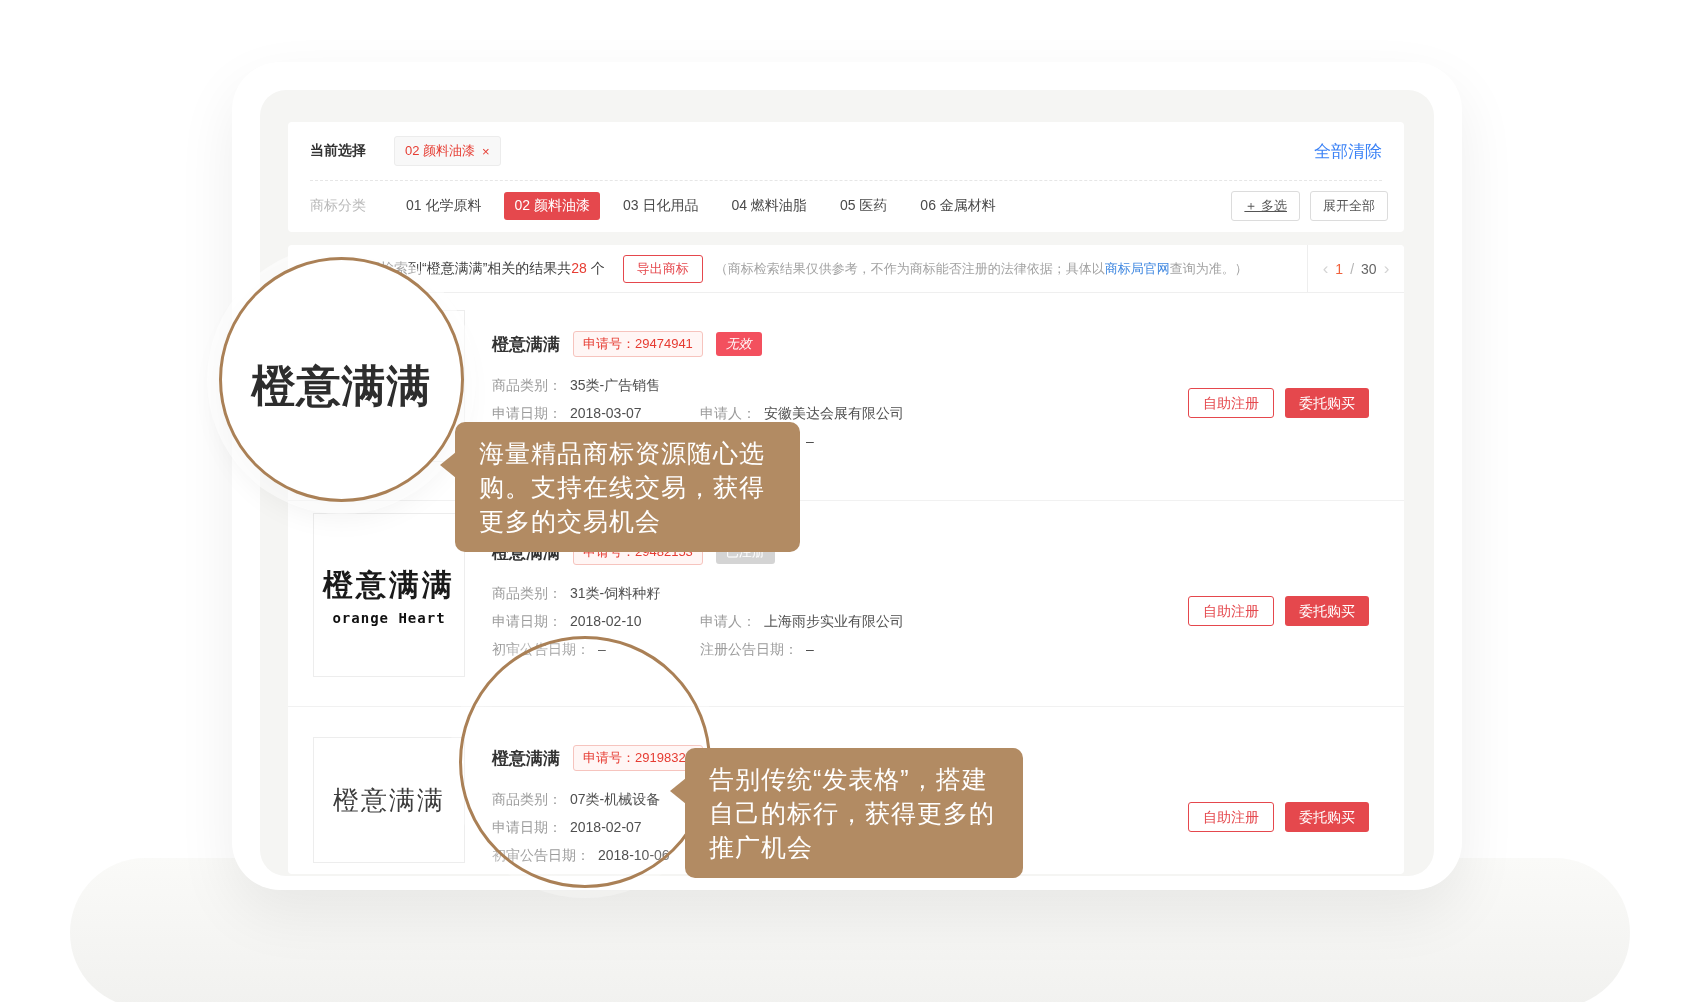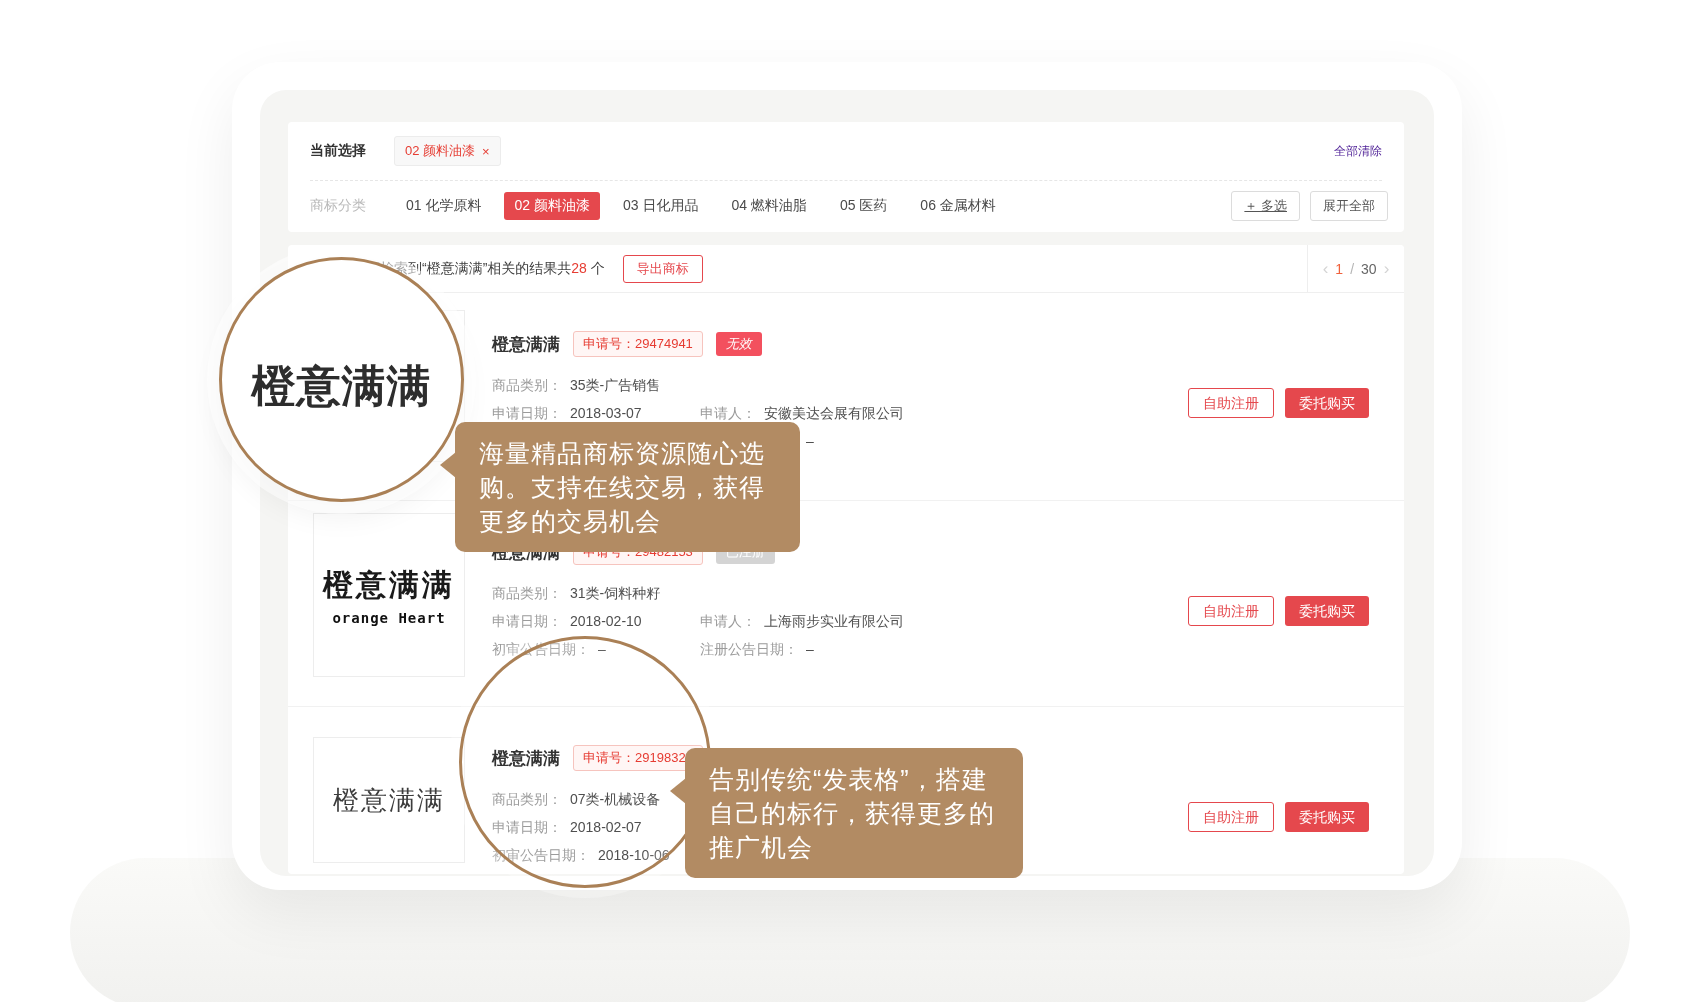--- a/index.html
+++ b/index.html
@@ -25,21 +25,21 @@
   }
   .panel{position:absolute;left:28px;width:1116px;background:#fff;border-radius:4px;}
   .panel-filter{top:32px;height:110px;}
   .panel-results{top:155px;height:629px;overflow:hidden;}
 
   
   .rowA{position:absolute;left:22px;right:22px;top:0;height:58px;display:flex;align-items:center;border-bottom:1px dashed #e6e6e6;}
   .lbl-strong{font-size:14px;font-weight:bold;color:#333;}
   .sel-tag{margin-left:28px;display:flex;align-items:center;gap:7px;background:#f8f8f8;border:1px solid #ececec;border-radius:3px;padding:5px 10px;color:#e63c32;font-size:13px;cursor:pointer;}
   .sel-tag .x{color:#e63c32;font-size:13px;}
-  .clear-all{margin-left:auto;color:#4c1d95;font-size:12px;cursor:pointer;}
+  .clear-all{margin-left:auto;color:#3b82f6;font-size:17px;cursor:pointer;}
   .rowB{position:absolute;left:22px;right:16px;top:58px;height:52px;display:flex;align-items:center;font-size:14px;}
   .lbl-dim{color:#b9b9b9;margin-right:30px;}
   .cat{color:#4a4a4a;padding:5px 10px;margin-right:13px;border-radius:3px;cursor:pointer;white-space:nowrap;}
   .cat.selected{background:#e5484d;color:#fff;}
   .mini-btn{border:1px solid #dcdcdc;border-radius:3px;padding:5px 12px;color:#555;font-size:13px;background:#fff;cursor:pointer;white-space:nowrap;}
   .mini-btn.first{margin-left:auto;margin-right:10px;text-decoration:underline;}
 
   
   .res-header{position:absolute;left:0;right:0;top:0;height:48px;border-bottom:1px solid #efefef;display:flex;align-items:center;padding-left:22px;box-sizing:border-box;}
   .summary{font-size:14px;color:#3d3d3d;white-space:nowrap;}
@@ -139,20 +139,21 @@
           <span class="mini-btn first">＋ 多选</span>
           <span class="mini-btn">展开全部</span>
         </div>
       </section>
 
       <section class="panel panel-results">
 
         <div class="res-header">
           <span class="summary"><span>当前分类下检索到“橙意满满”相关的结果共</span><span class="count">28</span><span> 个</span></span>
           <span class="export-btn">导出商标</span>
+          <span class="disclaimer"><span>（商标检索结果仅供参考，不作为商标能否注册的法律依据；具体以</span><span class="link">商标局官网</span><span>查询为准。）</span></span>
           <span class="pager">
             <span class="chev">‹</span>
             <span class="pcur">1</span>
             <span class="psep">/</span>
             <span class="ptotal">30</span>
             <span class="chev">›</span>
           </span>
         </div>
 
         <div class="row row1">

